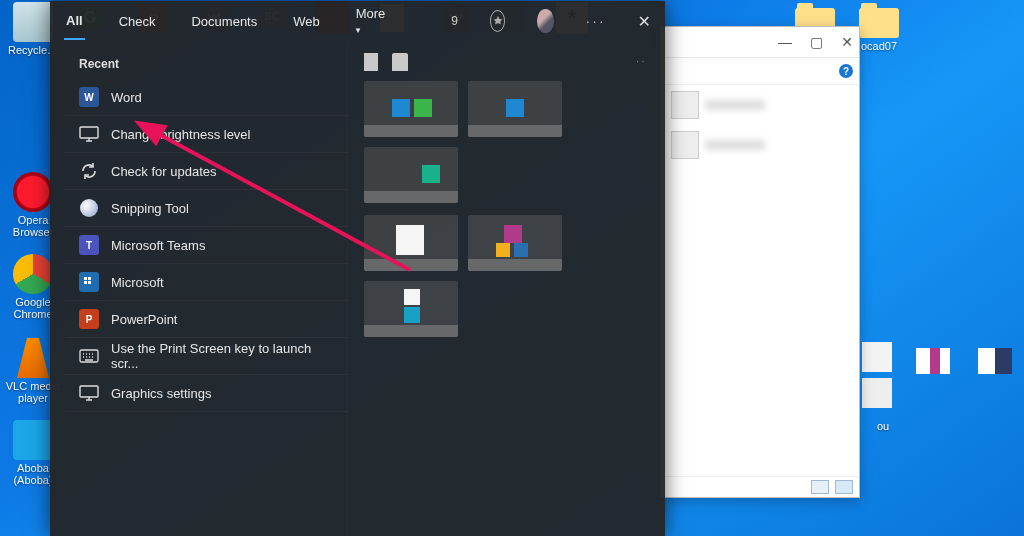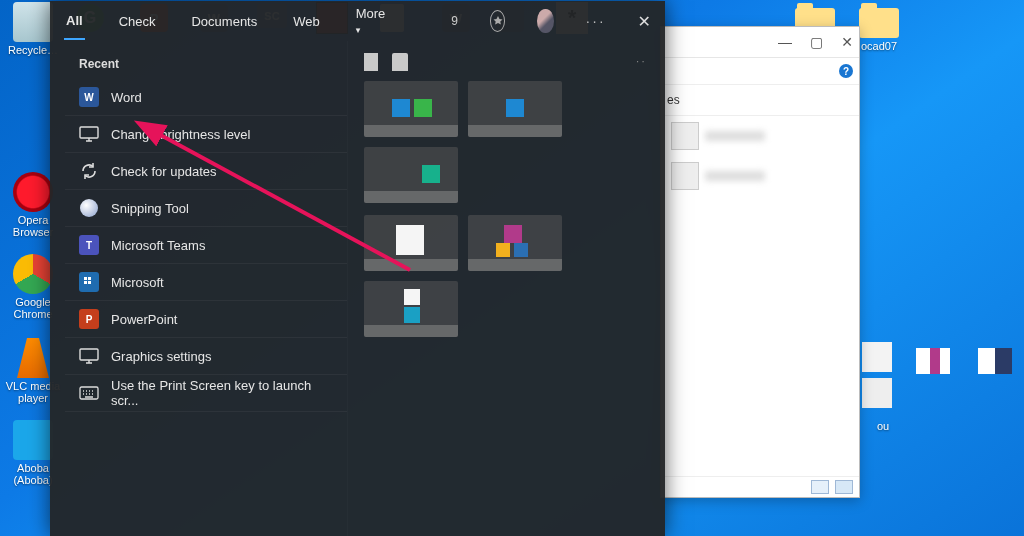--- a/index.html
+++ b/index.html
@@ -97,21 +97,20 @@
     <span>—</span>
     <span>▢</span>
     <span style="color:#555">✕</span>
   </div>
   <div class="addr">
     <span></span>
     <div class="help">
         <span>?</span>
       </div>
   </div>
-  <div style="padding:8px 6px;border-bottom:1px solid #eee;font-size:12px;color:#333"><span>es</span></div>
   <div class="item">
       <div class="thumb"></div>
       <div class="blur"></div>
     </div>
   <div class="item">
       <div class="thumb"></div>
       <div class="blur"></div>
     </div>
   <div class="status">
     <div class="viewbtn"></div>
@@ -185,35 +184,35 @@
             </svg>
           </div>
         <span>Microsoft</span>
       </div>
       <div class="row">
         <div class="app" style="background:#c43e1c">P</div>
         <span>PowerPoint</span>
       </div>
       <div class="row">
         <div class="ic">
+            <svg width="20" height="14" viewBox="0 0 20 14" fill="none" stroke="#ddd" stroke-width="1.3">
+              <rect x="1" y="1" width="18" height="12" rx="1.5"></rect>
+              <path d="M4 5h1M7 5h1M10 5h1M13 5h1M16 5h0M4 8h1M7 8h1M10 8h1M13 8h1M6 11h8"></path>
+            </svg>
+          </div>
+        <span>Use the Print Screen key to launch scr...</span>
+      </div>
+      <div class="row">
+        <div class="ic">
             <svg width="20" height="16" viewBox="0 0 20 16" fill="none" stroke="#ddd" stroke-width="1.4">
               <rect x="1" y="1" width="18" height="11" rx="1"></rect>
               <path d="M7 15h6M10 12v3"></path>
             </svg>
           </div>
         <span>Graphics settings</span>
-      </div>
-      <div class="row">
-        <div class="ic">
-            <svg width="20" height="14" viewBox="0 0 20 14" fill="none" stroke="#ddd" stroke-width="1.3">
-              <rect x="1" y="1" width="18" height="12" rx="1.5"></rect>
-              <path d="M4 5h1M7 5h1M10 5h1M13 5h1M16 5h0M4 8h1M7 8h1M10 8h1M13 8h1M6 11h8"></path>
-            </svg>
-          </div>
-        <span>Use the Print Screen key to launch scr...</span>
       </div>
     </div>
 
     <div class="right">
       <div class="hdrdots">··</div>
       <div class="hdr">
         <div class="tabico"></div>
         <div class="tabico bag"></div>
       </div>
       <div class="grid">

